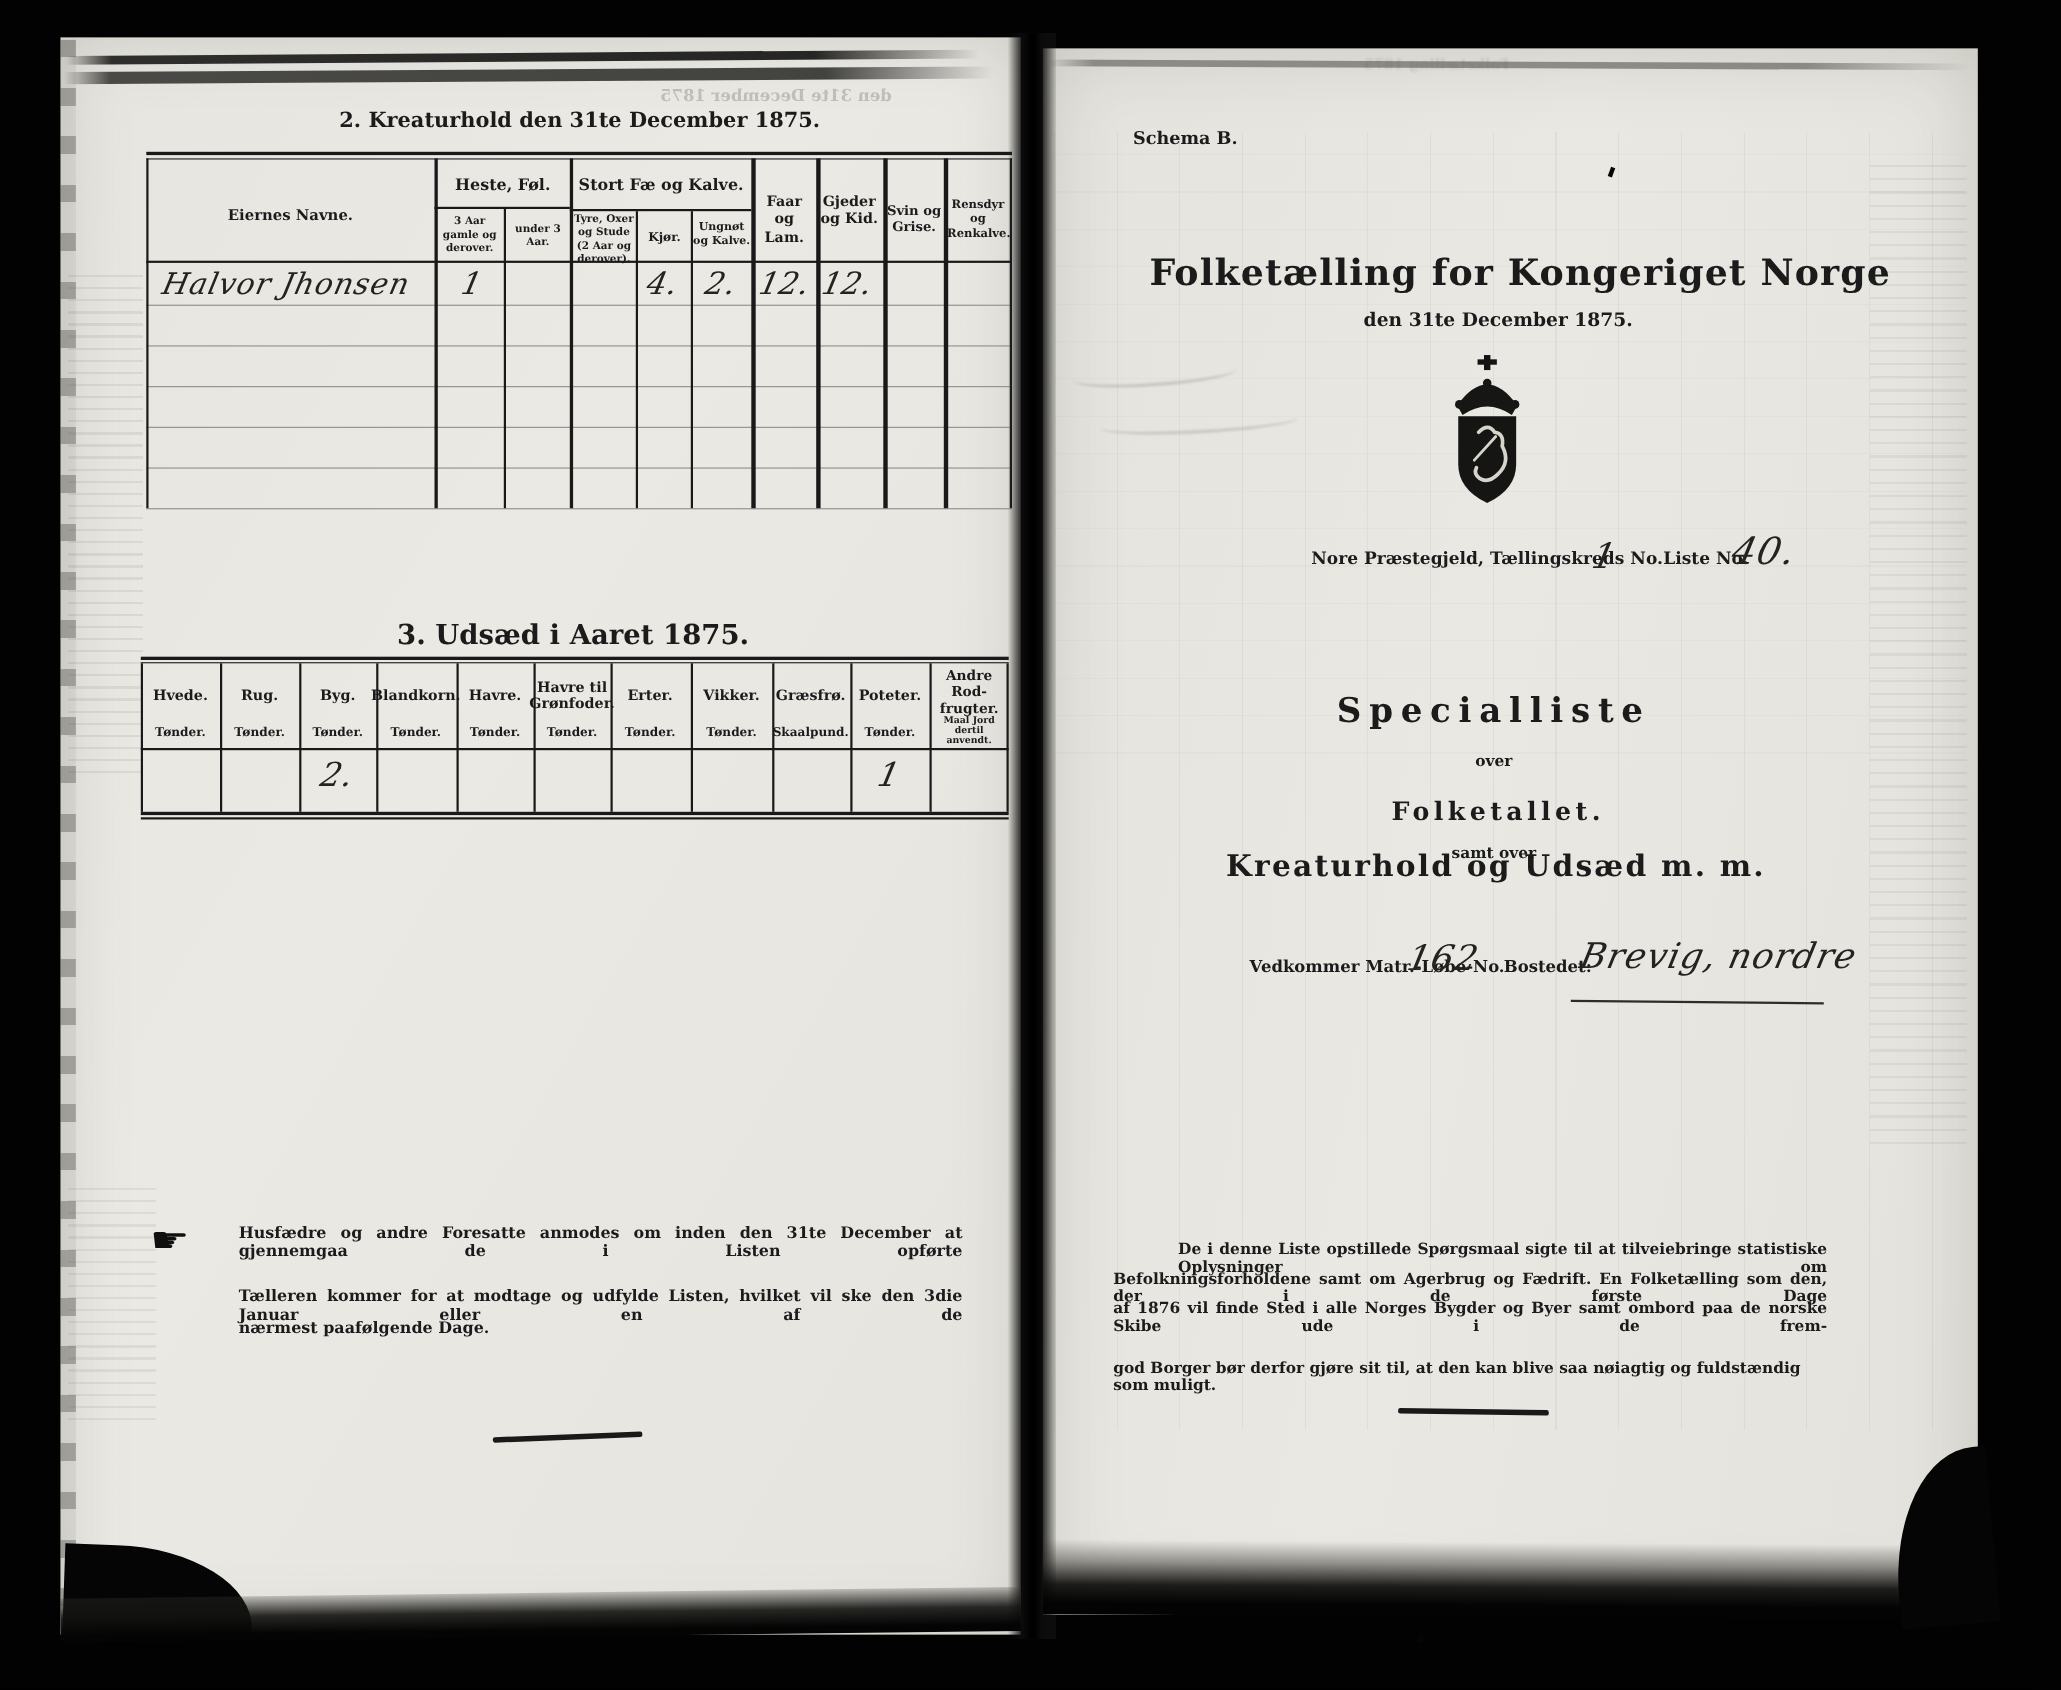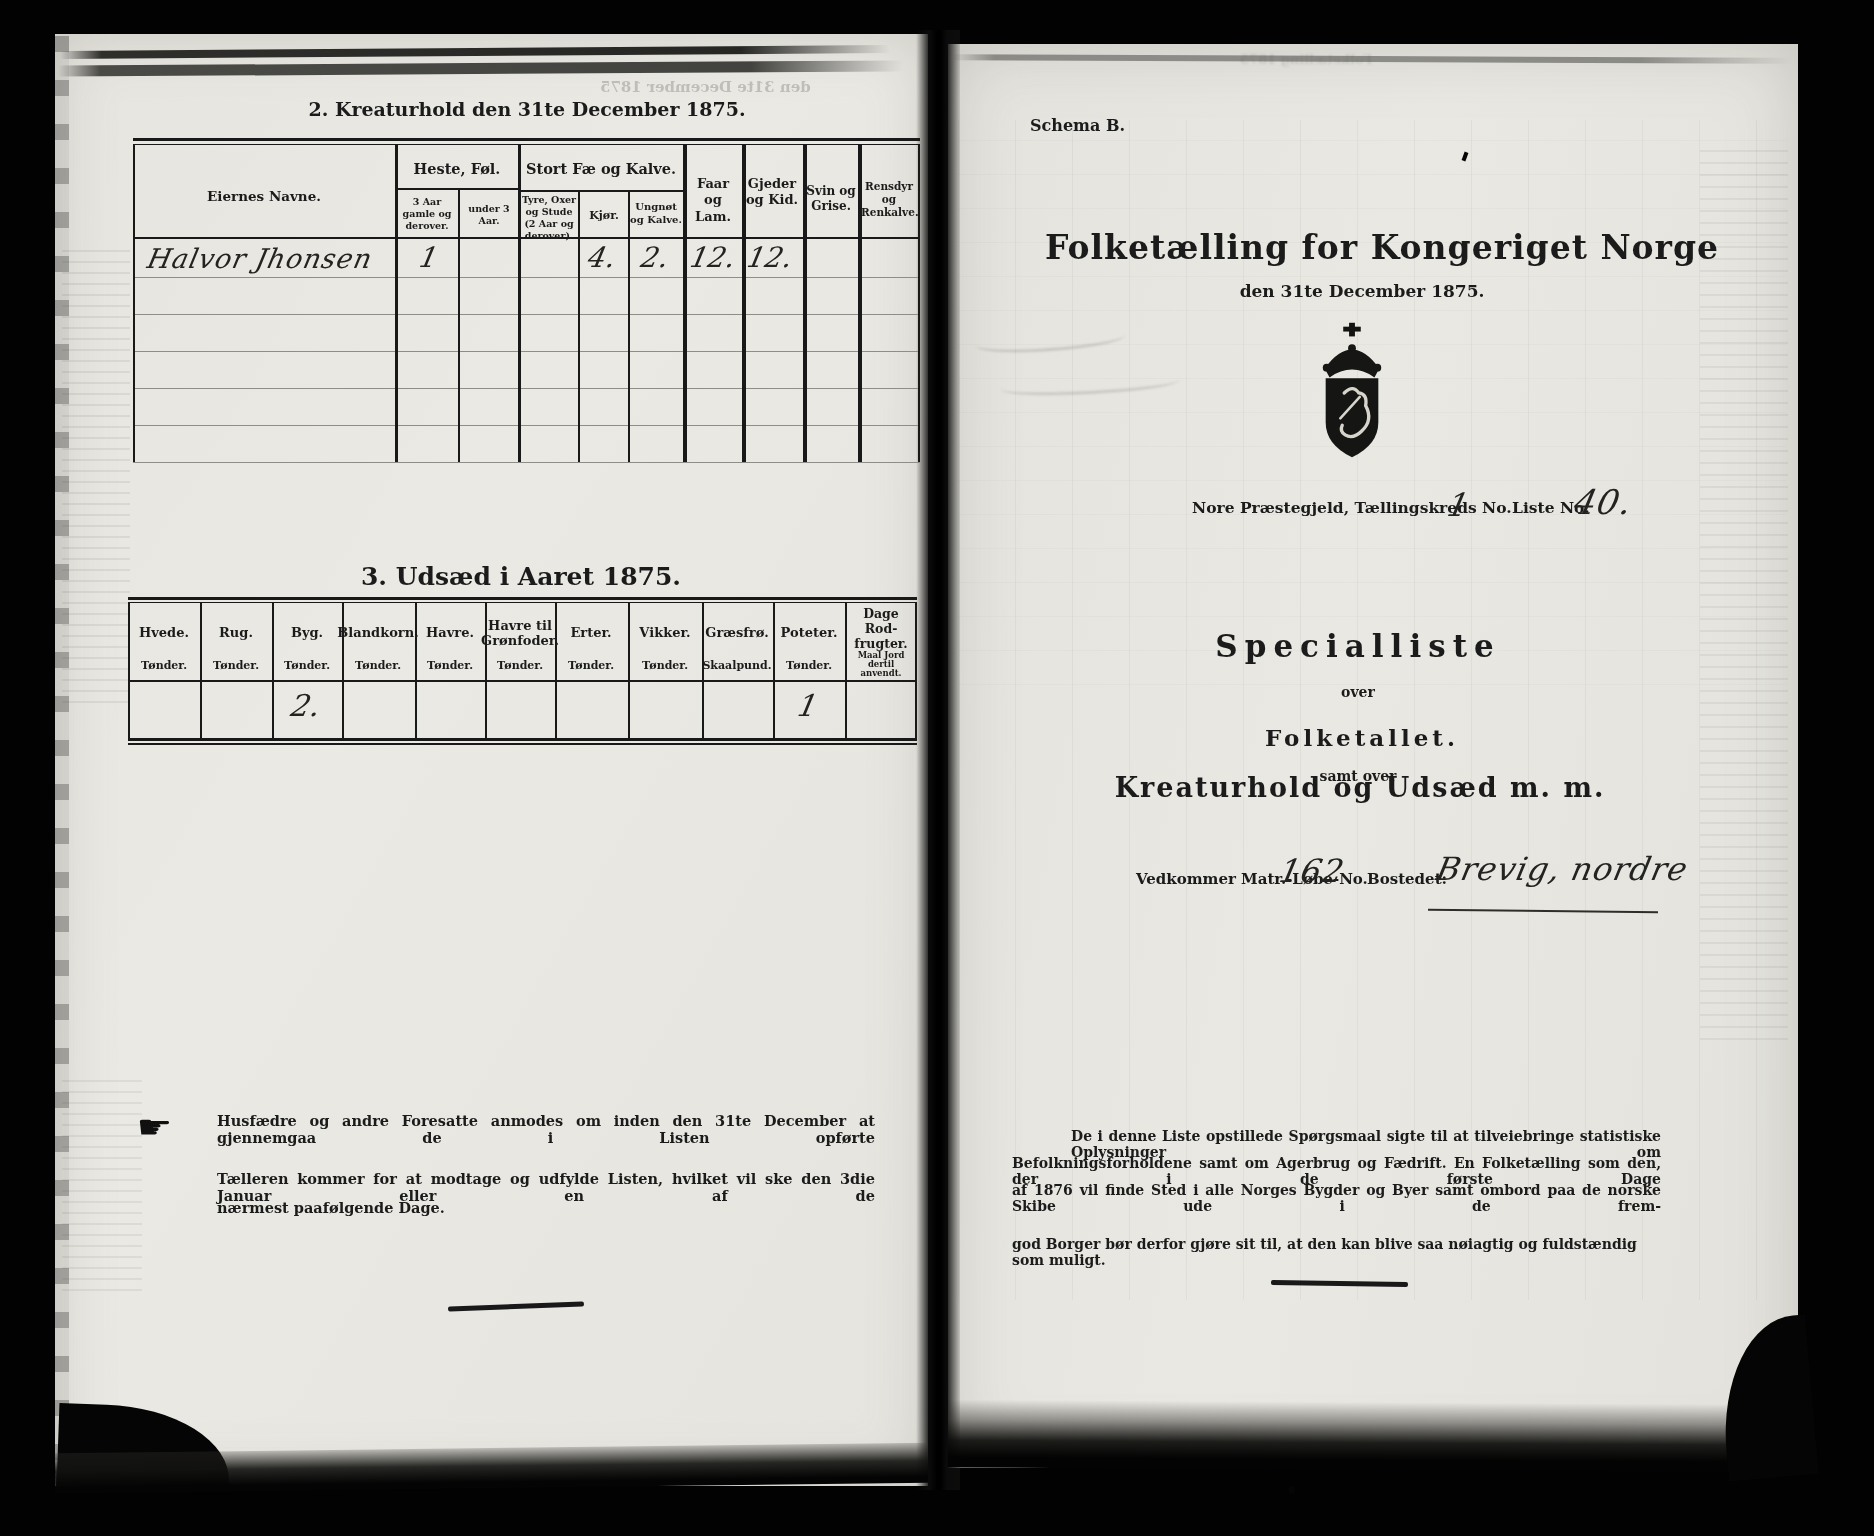--- a/index.html
+++ b/index.html
@@ -156,21 +156,21 @@
   </div>
   <div class="t3cell" style="left:737px;width:66px;">
     <div class="t3name">Græsfrø.</div>
     <div class="t3unit">Skaalpund.</div>
   </div>
   <div class="t3cell" style="left:809px;width:64px;">
     <div class="t3name">Poteter.</div>
     <div class="t3unit">Tønder.</div>
   </div>
   <div class="t3cell" style="left:881px;width:66px;">
-    <div class="t3name" style="font-size:12.5px;">Dage Rod-frugter.</div>
+    <div class="t3name" style="font-size:12.5px;">Andre Rod-frugter.</div>
     <div class="t3unit" style="font-size:8.5px;width:62px;white-space:normal;">Maal Jord dertil anvendt.</div>
   </div>
 
   <div class="txt hwc" style="left:306px;top:688px;font-size:30px;">2.</div>
   <div class="txt hwc" style="left:808px;top:688px;font-size:30px;">1</div>
 
   <div class="txt" style="left:140px;top:1108px;font-size:32px;transform:scaleX(1.25);color:#101010;">☛</div>
   <div class="txt b just" style="left:217px;top:1112px;width:658px;font-size:14.5px;">Husfædre og andre Foresatte anmodes om inden den 31te December at gjennemgaa de i Listen opførte</div>
   <div class="txt b just" style="left:217px;top:1170px;width:658px;font-size:14.5px;">Tælleren kommer for at modtage og udfylde Listen, hvilket vil ske den 3die Januar eller en af de</div>
   <div class="txt b" style="left:217px;top:1199px;font-size:14.5px;">nærmest paafølgende Dage.</div>

